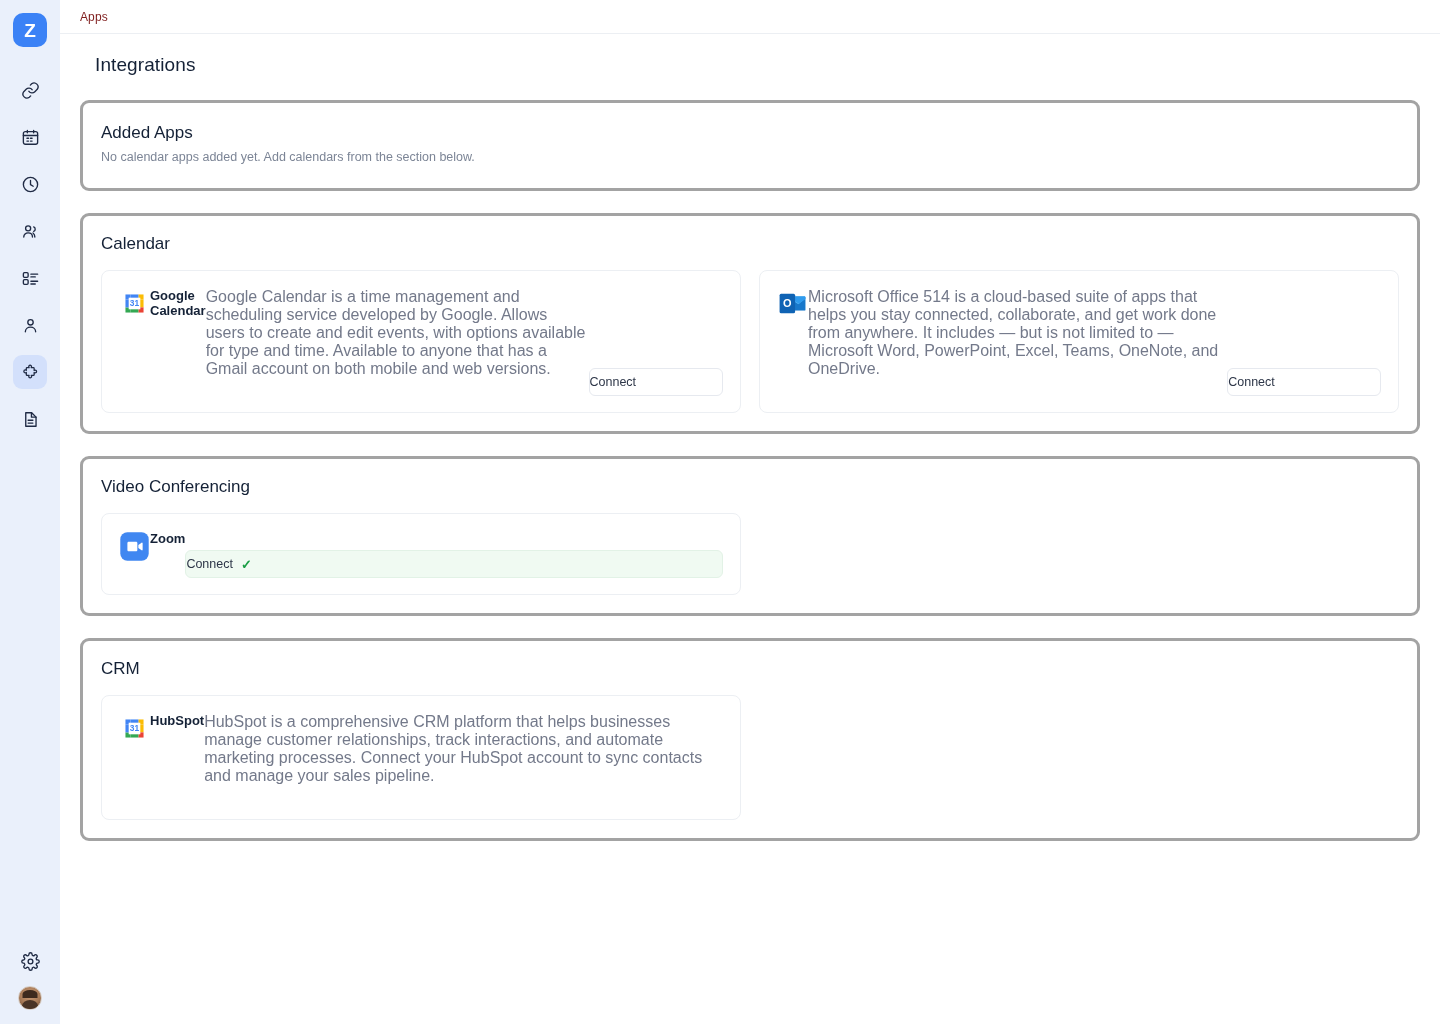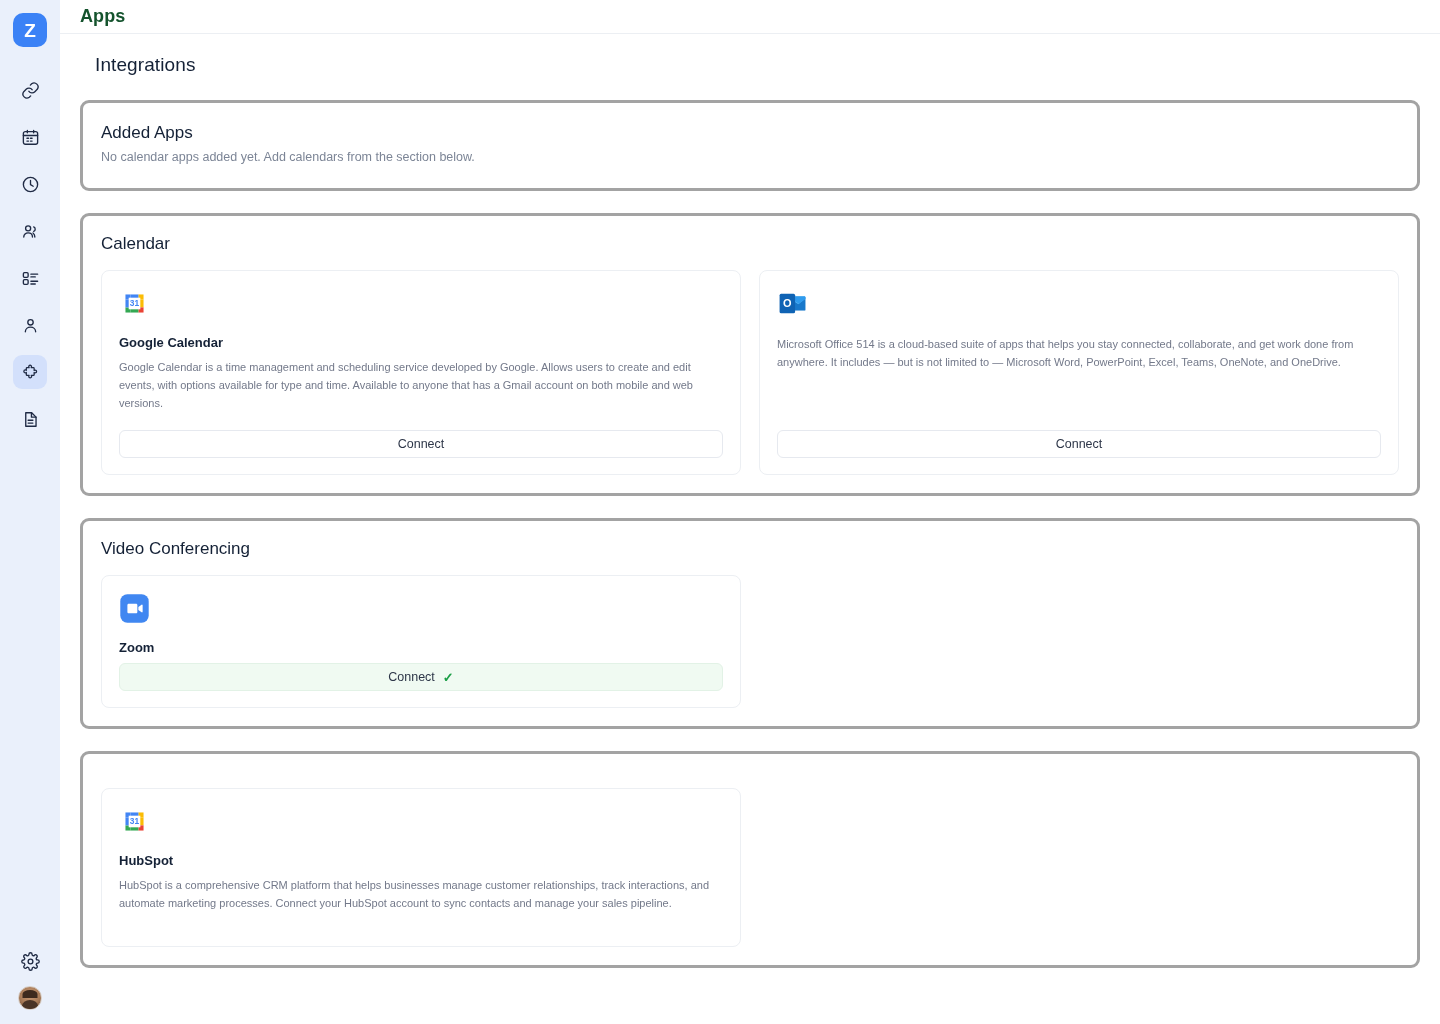--- a/index.html
+++ b/index.html
@@ -55,51 +55,51 @@
     width: 15px; height: 8px; transform: translateX(-50%);
     border-radius: 50% 50% 0 0; background: #3d2a1e;
   }
 
   
   .main { flex: 1; height: 1024px; overflow: hidden; background: #fff; position: relative; }
   .topbar {
     height: 34px; border-bottom: 1px solid #eceff3;
     display: flex; align-items: center; padding-left: 20px;
   }
-  .topbar-title { font-size: 18px; font-weight: 700; color: #14532d; letter-spacing: .1px; }
+  .topbar-title { font-size: 12px; font-weight: 400; color: #7f1d1d; letter-spacing: .1px; }
 
   .content { padding: 20px 20px 0 20px; }
   .page-title { font-size: 19px; font-weight: 400; color: #142136; letter-spacing: .1px; margin-left: 15px; }
   .page-sub { font-size: 12.5px; color: #7c8596; margin-top: 6px; }
 
   .section-card {
     margin-top: 22px;
     border: 3px solid #a3a3a3; border-radius: 9px;
     background: #fff; padding: 18px;
   }
   .section-card.added { padding: 20px 18px 24px 18px; margin-top: 24px; }
   .section-title { font-size: 17px; font-weight: 400; color: #142136; }
   .section-title.added-title { font-size: 17px; font-weight: 400; }
   .section-sub { font-size: 12.5px; color: #7c8596; margin-top: 7px; }
 
   .grid { display: grid; grid-template-columns: 1fr 1fr; gap: 18px; margin-top: 16px; }
 
   .app-card {
     border: 1px solid #eceff3; border-radius: 8px;
     background: #fff; padding: 17px 17px 16px 17px;
-    display: flex; flex-direction: column;
+    display: flex; 
   }
   .app-icon { width: 31px; height: 31px; margin-bottom: 16px; }
   .app-name { font-size: 13px; font-weight: 700; color: #142136; margin-bottom: 8px; }
-  .app-desc { font-size: 11px; line-height: 18px; color: #73798a; }
+  .app-desc { font-size: 16px; line-height: 18px; color: #73798a; }
   .connect-btn {
     margin-top: auto; width: 100%; height: 28px;
     border: 1px solid #e6e9ef; border-radius: 6px; background: #fff;
     font-size: 12.5px; color: #2d3648; cursor: pointer;
-    display: flex; align-items: center; justify-content: center; gap: 8px;
+    display: flex; align-items: center; justify-content: flex-start; gap: 8px;
     font-family: "Liberation Sans", sans-serif;
   }
   .connect-btn.connected { background: #f0faf2; border-color: #e2f2e6; }
   .check { color: #1a9e45; font-size: 13px; line-height: 1; font-weight: 700; }
   .desc-pad { padding-bottom: 18px; }
 </style>
 </head>
 <body>
 
 <div class="app">
@@ -269,20 +269,21 @@
               <span>Connect</span>
               <span class="check">✓</span>
             </button>
           </div>
 
           <div></div>
         </div>
       </section>
 
       <section class="section-card">
+        <div class="section-title">CRM</div>
         <div class="grid">
 
           <div class="app-card">
             <div class="app-icon">
               <svg width="31" height="31" viewBox="0 0 48 48">
                 <rect x="10" y="10" width="28" height="28" fill="#ffffff"></rect>
                 <path d="M38 10h-8v8h8z" fill="#fbbc04"></path>
                 <path d="M38 18h-8v12h8z" fill="#fbbc04"></path>
                 <path d="M38 30h-8v8h8z" fill="#ea4335"></path>
                 <path d="M10 30h8v8h-8z" fill="#34a853"></path>

